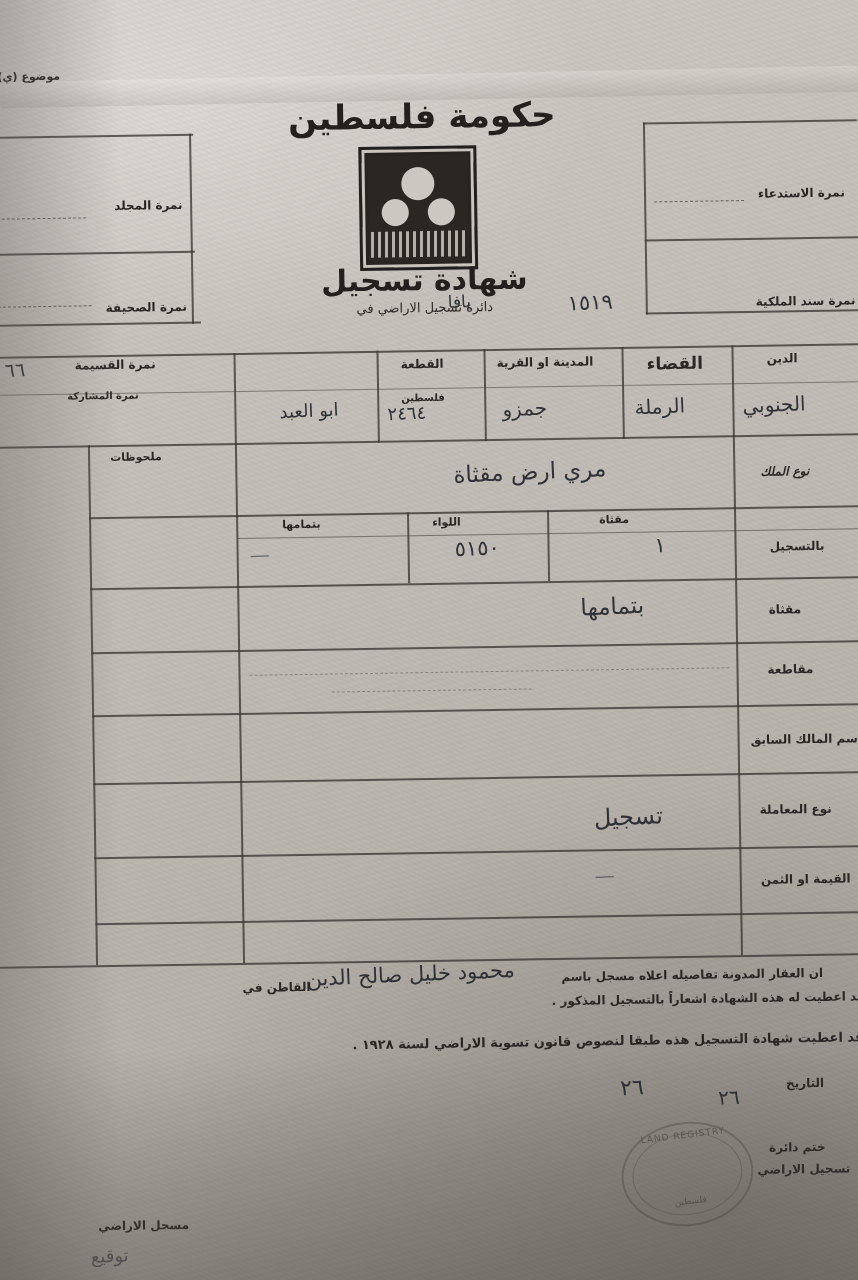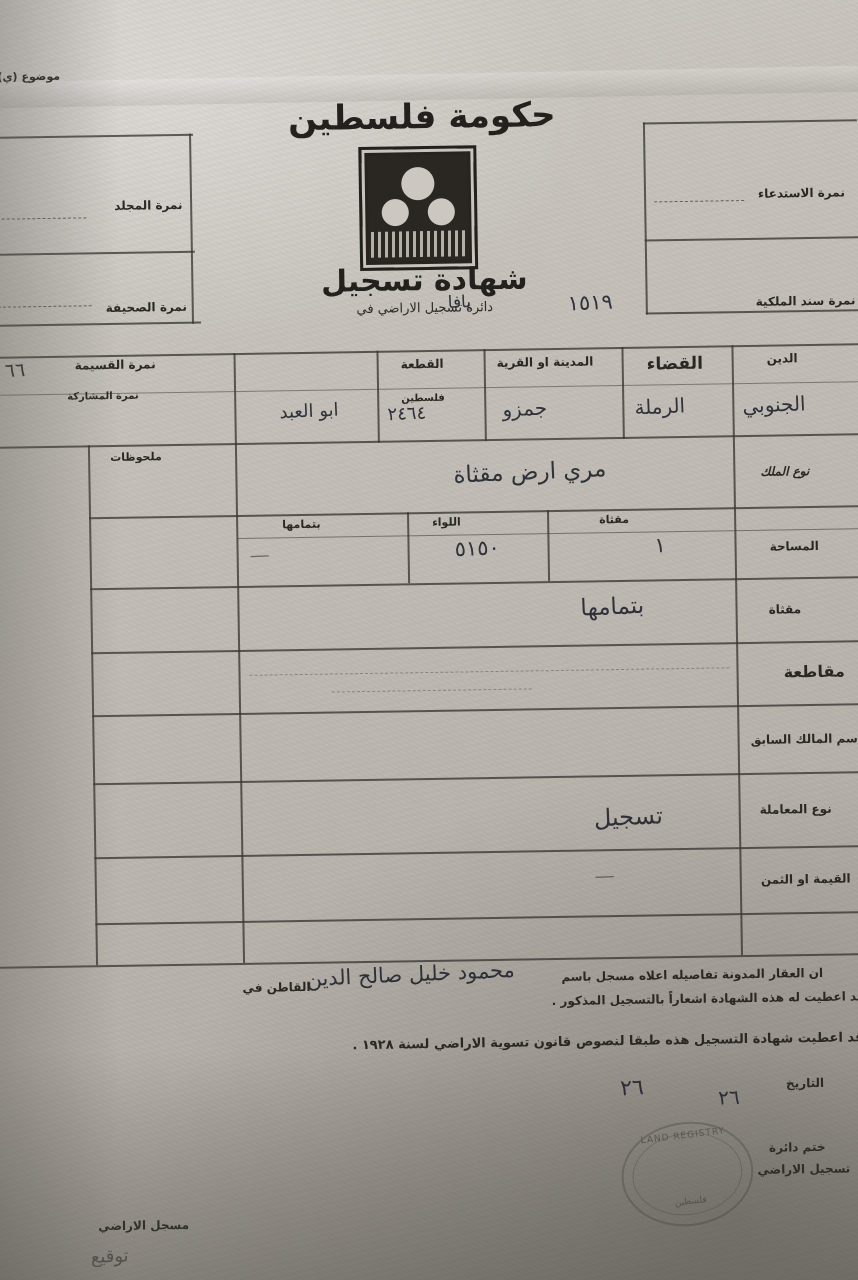--- a/index.html
+++ b/index.html
@@ -195,23 +195,23 @@
     <div class="txt prt" style="top:446px;left:112px;font-size:11px;">ملحوظات</div>
 
     <div class="txt hand" style="top:398px;left:745px;font-size:20px;">الجنوبي</div>
     <div class="txt hand" style="top:398px;left:637px;font-size:20px;">الرملة</div>
     <div class="txt hand" style="top:398px;left:505px;font-size:20px;">جمزو</div>
     <div class="txt hand" style="top:402px;left:390px;font-size:18px;">٢٤٦٤</div>
     <div class="txt hand" style="top:398px;left:282px;font-size:18px;">ابو العبد</div>
     <div class="txt hand" style="top:352px;left:8px;font-size:19px;">٦٦</div>
 
     <div class="txt prt" style="top:470px;left:762px;font-size:12px;font-style:italic;">نوع الملك</div>
-    <div class="txt prt" style="top:545px;left:770px;font-size:12px;">المساحة</div>
+    <div class="txt prt" style="top:545px;left:770px;font-size:12px;">بالتسجيل</div>
     <div class="txt prt" style="top:608px;left:768px;font-size:12px;">مقثاة</div>
-    <div class="txt prt" style="top:668px;left:782px;font-size:16px;">مقاطعة</div>
+    <div class="txt prt" style="top:668px;left:766px;font-size:12px;">مقاطعة</div>
     <div class="txt prt" style="top:738px;left:748px;font-size:12px;">اسم المالك السابق</div>
     <div class="txt prt" style="top:808px;left:756px;font-size:12px;">نوع المعاملة</div>
     <div class="txt prt" style="top:878px;left:756px;font-size:12px;">القيمة او الثمن</div>
 
     <div class="txt prt" style="top:516px;left:600px;font-size:11px;">مقثاة</div>
     <div class="txt prt" style="top:516px;left:433px;font-size:11px;">اللواء</div>
     <div class="txt prt" style="top:516px;left:283px;font-size:11px;">بتمامها</div>
 
     <div class="txt hand" style="top:460px;left:455px;font-size:23px;">مري ارض مقثاة</div>
     <div class="txt hand" style="top:537px;left:655px;font-size:21px;">١</div>

